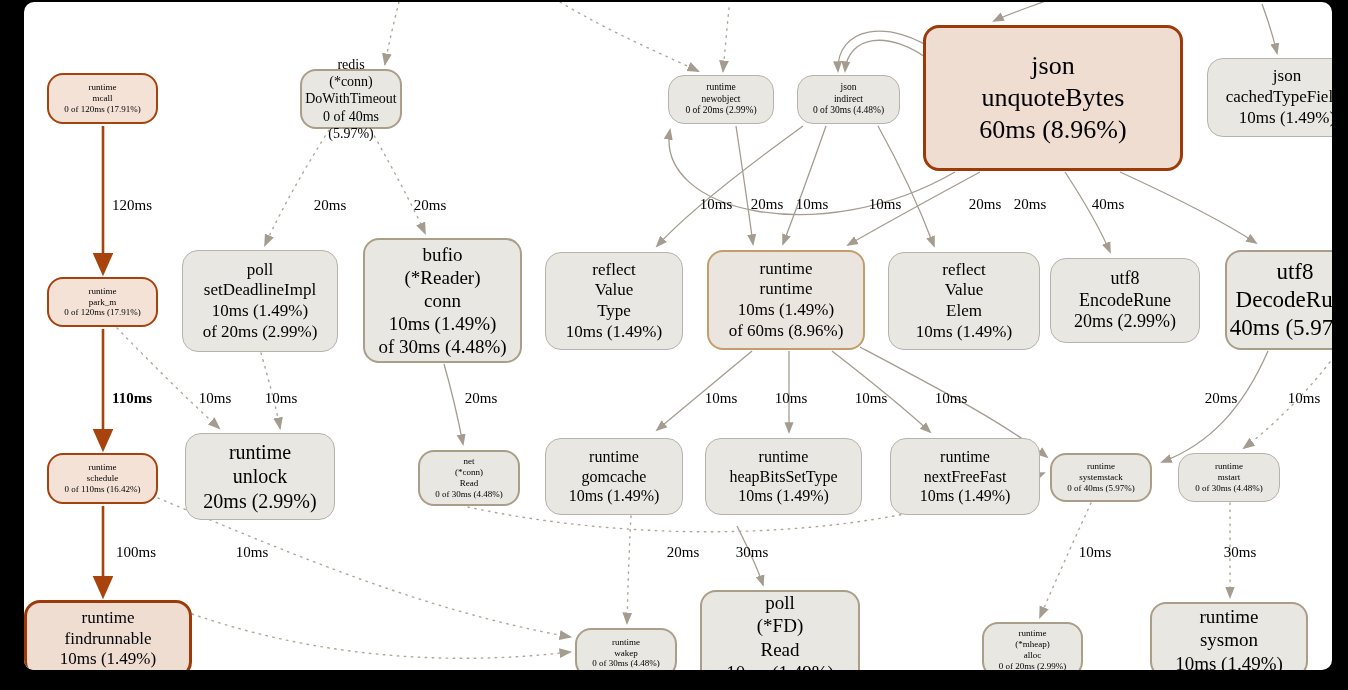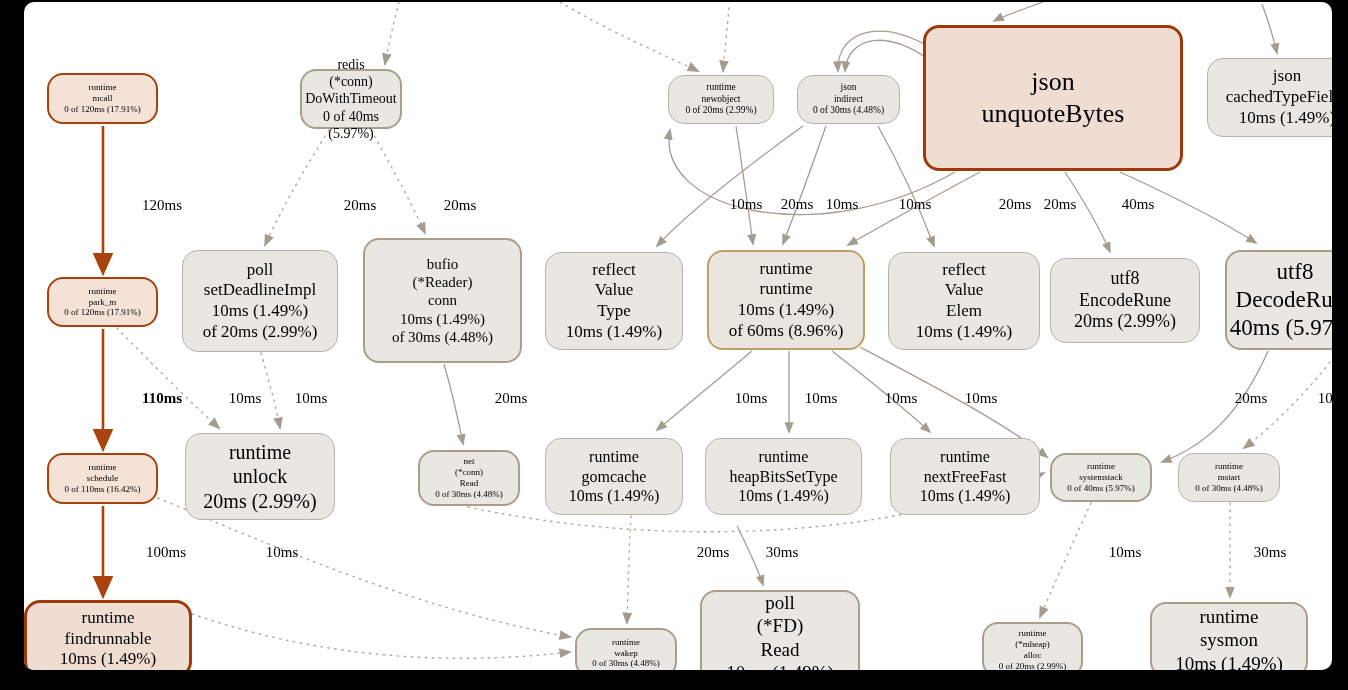--- a/index.html
+++ b/index.html
@@ -9,21 +9,21 @@
   #edges{position:absolute;left:0;top:0;pointer-events:none;}
   .node{position:absolute;display:flex;flex-direction:column;justify-content:center;align-items:center;
         text-align:center;font-family:"Liberation Serif","DejaVu Serif",serif;color:#000;
         line-height:1.22;box-sizing:border-box;z-index:3;border-radius:16px;}
   .node.gray{background:#e9e7e2;border:1px solid #b7b3ab;}
   .node.tan{background:#e9e7e2;border:2.5px solid #ab9e88;}
   .node.hot{background:#f4e2d6;border:2px solid #a5420e;}
   .node.hotbig{background:#efddd2;border:3px solid #9d3a0a;}
   .node.malloc{background:#eae6df;border:2.5px solid #c49e6a;}
   .edge-label{position:absolute;transform:translate(-50%,-50%);font-family:"Liberation Serif","DejaVu Serif",serif;
-        font-size:15px;color:#000;white-space:nowrap;z-index:2;margin-left:30px;}
+        font-size:15px;color:#000;white-space:nowrap;z-index:2;}
   path.g{stroke:#a59c90;fill:none;stroke-width:1.3px;}
   path.gd{stroke:#b0a698;fill:none;stroke-width:1.4px;stroke-dasharray:1.5 5.5;stroke-linecap:round;}
   path.h{stroke:#a8430e;fill:none;stroke-width:2.6px;}
 </style>
 </head>
 <body>
 
 <div id="frame">
   <div id="world">
     <svg id="edges" width="1348" height="690">
@@ -130,33 +130,34 @@
         <div>0 of 20ms (2.99%)</div>
       </div>
       <div class="node gray" style="left: 797px; top: 75px; width: 103px; height: 49px; font-size: 9.5px;">
         <div>json</div>
         <div>indirect</div>
         <div>0 of 30ms (4.48%)</div>
       </div>
       <div class="node hotbig" style="left: 923px; top: 25px; width: 260px; height: 146px; font-size: 26px;">
         <div>json</div>
         <div>unquoteBytes</div>
+        <div>60ms (8.96%)</div>
       </div>
       <div class="node gray" style="left: 1207px; top: 58px; width: 160px; height: 79px; font-size: 17px;">
         <div>json</div>
         <div>cachedTypeFields</div>
         <div>10ms (1.49%)</div>
       </div>
       <div class="node gray" style="left: 182px; top: 250px; width: 156px; height: 102px; font-size: 17px;">
         <div>poll</div>
         <div>setDeadlineImpl</div>
         <div>10ms (1.49%)</div>
         <div>of 20ms (2.99%)</div>
       </div>
-      <div class="node tan" style="left: 363px; top: 238px; width: 159px; height: 125px; font-size: 15px;">
+      <div class="node tan" style="left: 363px; top: 238px; width: 159px; height: 125px; font-size: 19px;">
         <div>bufio</div>
         <div>(*Reader)</div>
         <div>conn</div>
         <div>10ms (1.49%)</div>
         <div>of 30ms (4.48%)</div>
       </div>
       <div class="node gray" style="left: 545px; top: 252px; width: 138px; height: 98px; font-size: 17px;">
         <div>reflect</div>
         <div>Value</div>
         <div>Type</div>

